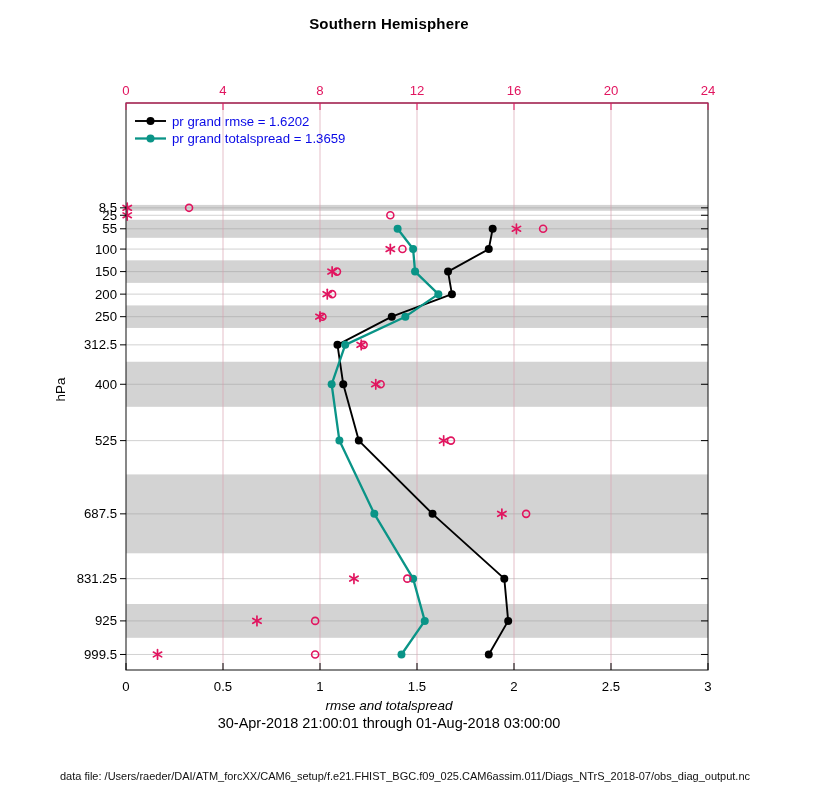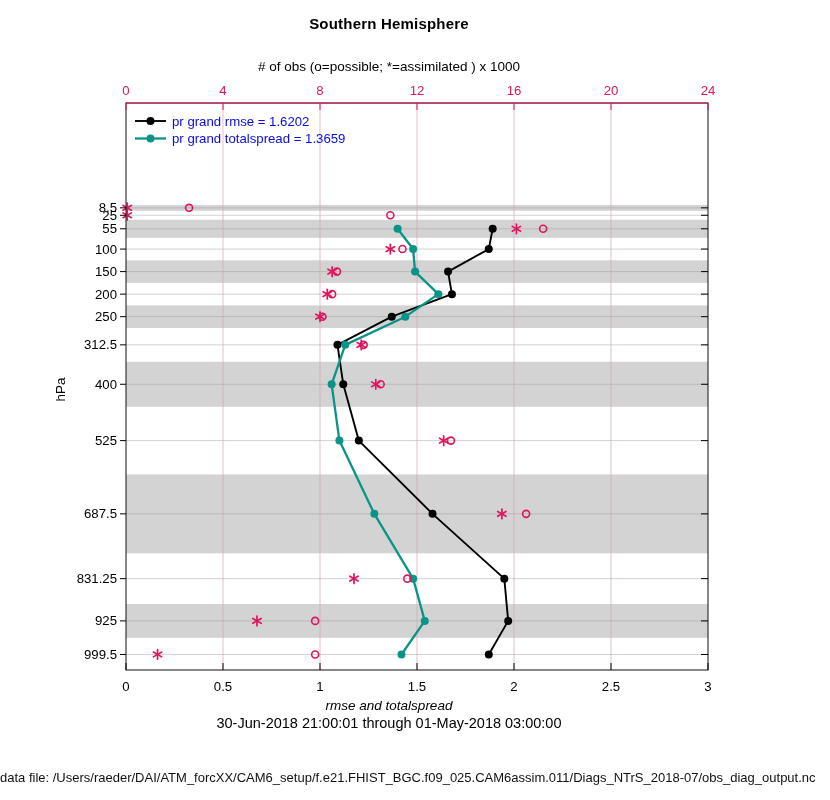--- a/index.html
+++ b/index.html
@@ -8,21 +8,21 @@
     font-family:"Liberation Sans",sans-serif;color:#000;
   }
   #chart{position:absolute;left:0;top:0;}
   .ctr{position:absolute;left:0;width:778px;text-align:center;white-space:nowrap;}
   .title-line{font-size:15px;font-weight:bold;letter-spacing:.2px;}
   #title1{top:15px;}
   #title2{top:34px;}
   #toplabel{top:59px;font-size:13.5px;}
   #xlabel{top:698px;font-size:13.5px;font-style:italic;}
   #daterange{top:715px;font-size:14.5px;}
-  #footnote{top:770px;font-size:13px;color:#111;}
+  #footnote{top:770px;font-size:11px;color:#111;padding-left:16px;}
   #ylabel{
     position:absolute;left:30px;top:382px;width:60px;text-align:center;
     font-size:13.5px;transform:rotate(-90deg);transform-origin:center center;
   }
 </style>
 </head>
 <body>
 
 <div id="fig">
   <svg id="chart" width="830" height="800" viewBox="0 0 830 800">
@@ -208,18 +208,17 @@
       <text x="117" y="658.97465" text-anchor="end" fill="#000" font-size="13.2px" font-family="Liberation Sans, sans-serif">999.5</text>
       <line x1="135" y1="121" x2="166" y2="121" stroke="#000000" stroke-width="1.9"></line>
       <circle cx="150.5" cy="121" r="4" fill="#000000"></circle>
       <text x="172" y="125.5" text-anchor="start" fill="#0a0ae6" font-size="13.2px" font-family="Liberation Sans, sans-serif">pr grand rmse = 1.6202</text>
       <line x1="135" y1="138.5" x2="166" y2="138.5" stroke="#0a9487" stroke-width="2.3"></line>
       <circle cx="150.5" cy="138.5" r="4" fill="#0a9487"></circle>
       <text x="172" y="143" text-anchor="start" fill="#0a0ae6" font-size="13.2px" font-family="Liberation Sans, sans-serif">pr grand totalspread = 1.3659</text>
     </svg>
 
   <div id="title1" class="ctr title-line">Southern Hemisphere</div>
-  <div id="toplabel" class="ctr"># of obs (o=possible; *=assimilated ) x 1000</div>
   <div id="ylabel">hPa</div>
   <div id="xlabel" class="ctr">rmse and totalspread</div>
-  <div id="daterange" class="ctr">30-Jun-2018 21:00:01 through 01-May-2018 03:00:00</div>
+  <div id="daterange" class="ctr">30-Apr-2018 21:00:01 through 01-Aug-2018 03:00:00</div>
   <div id="footnote" class="ctr">data file: /Users/raeder/DAI/ATM_forcXX/CAM6_setup/f.e21.FHIST_BGC.f09_025.CAM6assim.011/Diags_NTrS_2018-07/obs_diag_output.nc</div>
 </div>
 
 </body></html>

